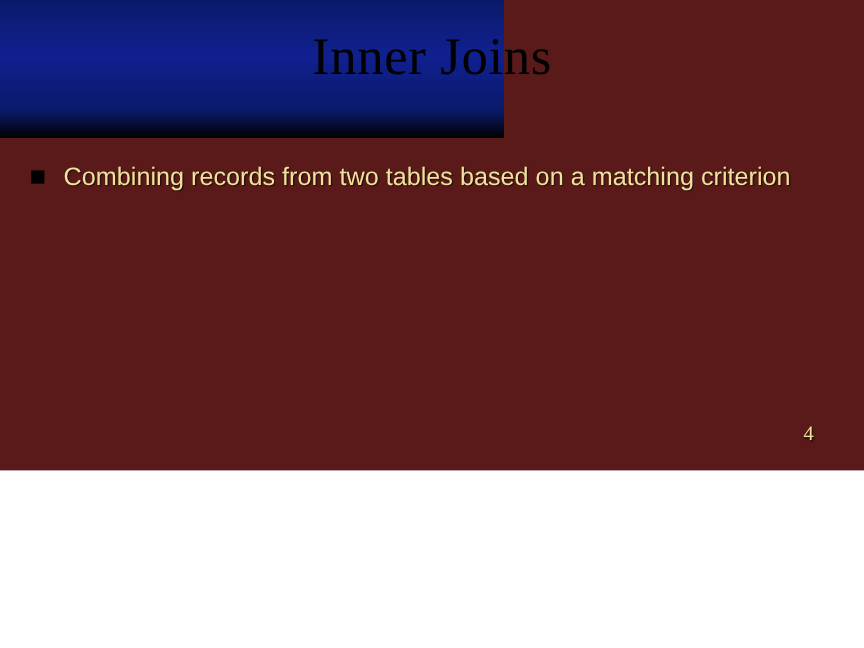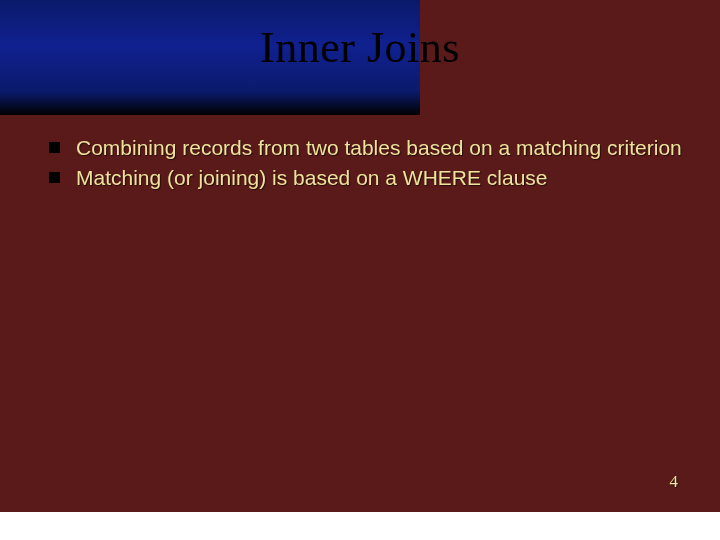--- a/index.html
+++ b/index.html
@@ -6,21 +6,21 @@
     margin: 0;
     padding: 0;
     width: 720px;
     height: 540px;
     overflow: hidden;
     font-family: Arial, Helvetica, sans-serif;
   }
   .slide {
     position: relative;
     width: 720px;
-    height: 512px;
+    height: 392px;
     background: #5a1a1a; 
     color: #f0e6a0;
   }
   .title-band {
     position: absolute;
     left: 0;
     top: 0;
     width: 420px;
     height: 115px;
     background: linear-gradient(to bottom, #0a1a6a 0%, #102090 40%, #0a1a6a 80%, #000000 100%);
@@ -32,21 +32,21 @@
     width: 720px;
     text-align: center;
     color: #000;
     font-size: 44px;
     font-family: "Times New Roman", Times, serif;
     font-weight: 400;
     letter-spacing: 0.5px;
   }
   .body {
     position: absolute;
-    left: 49px;
+    left: 26px;
     top: 135px;
     width: 640px;
   }
   .item {
     display: flex;
     align-items: flex-start;
     margin-bottom: 4px;
     font-size: 21px;
     line-height: 1.25;
     color: #efe39b;
@@ -82,23 +82,19 @@
 
   <div class="title">Inner Joins</div>
 
   <div class="body">
 
     <div class="item">
       <span class="bullet"></span>
       <span class="item-text">Combining records from two tables based on a matching criterion</span>
     </div>
 
-    <div class="item">
-      <span class="bullet"></span>
-      <span class="item-text">Matching (or joining) is based on a WHERE clause</span>
-    </div>
 
 
   </div>
 
   <div class="pagenum">4</div>
 
 </div>
 
 </body></html>

